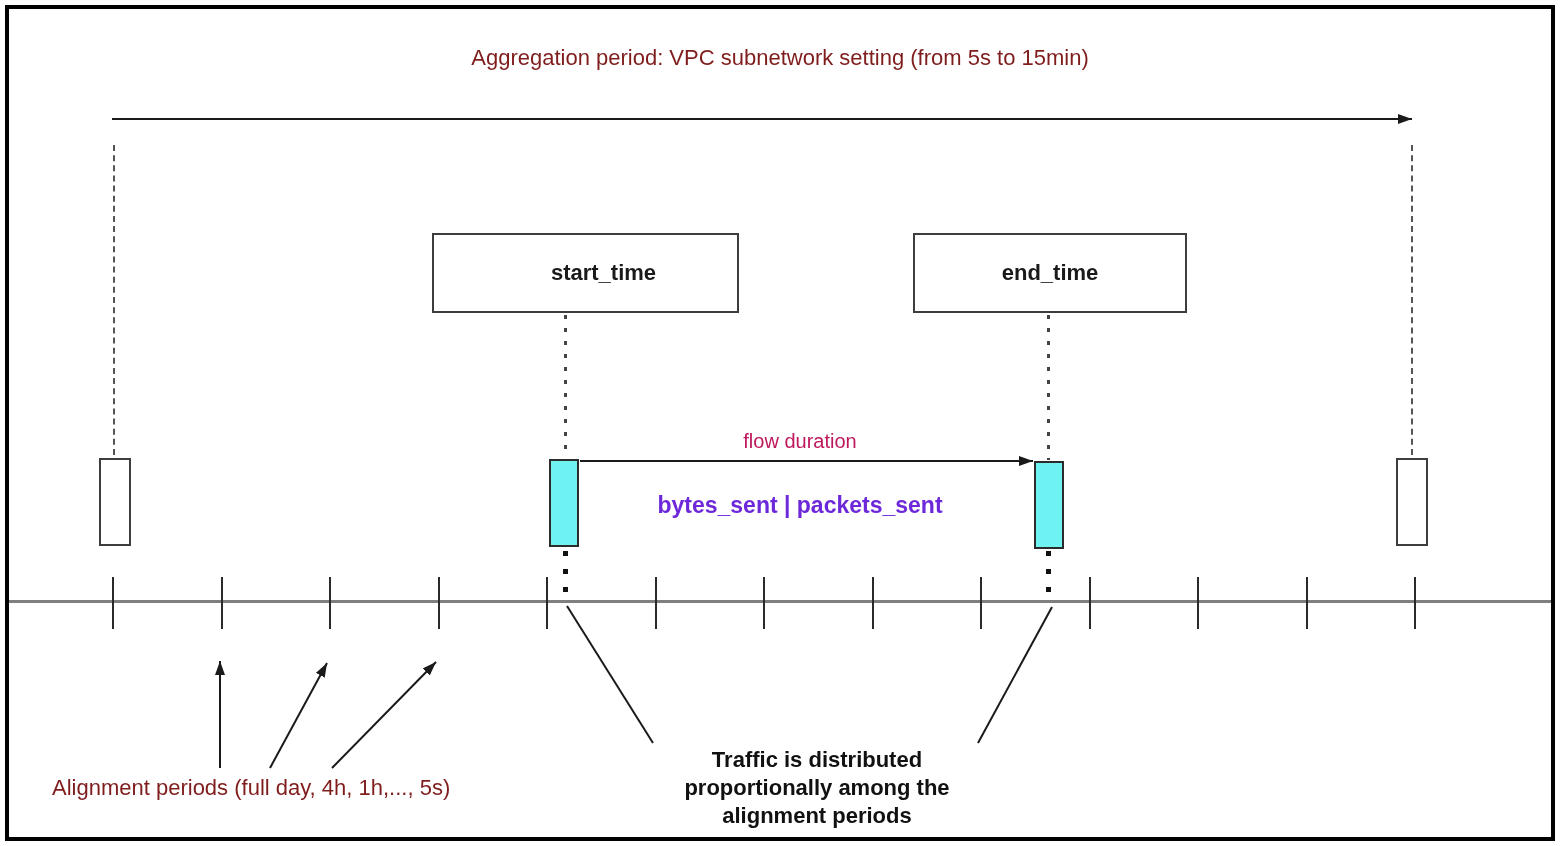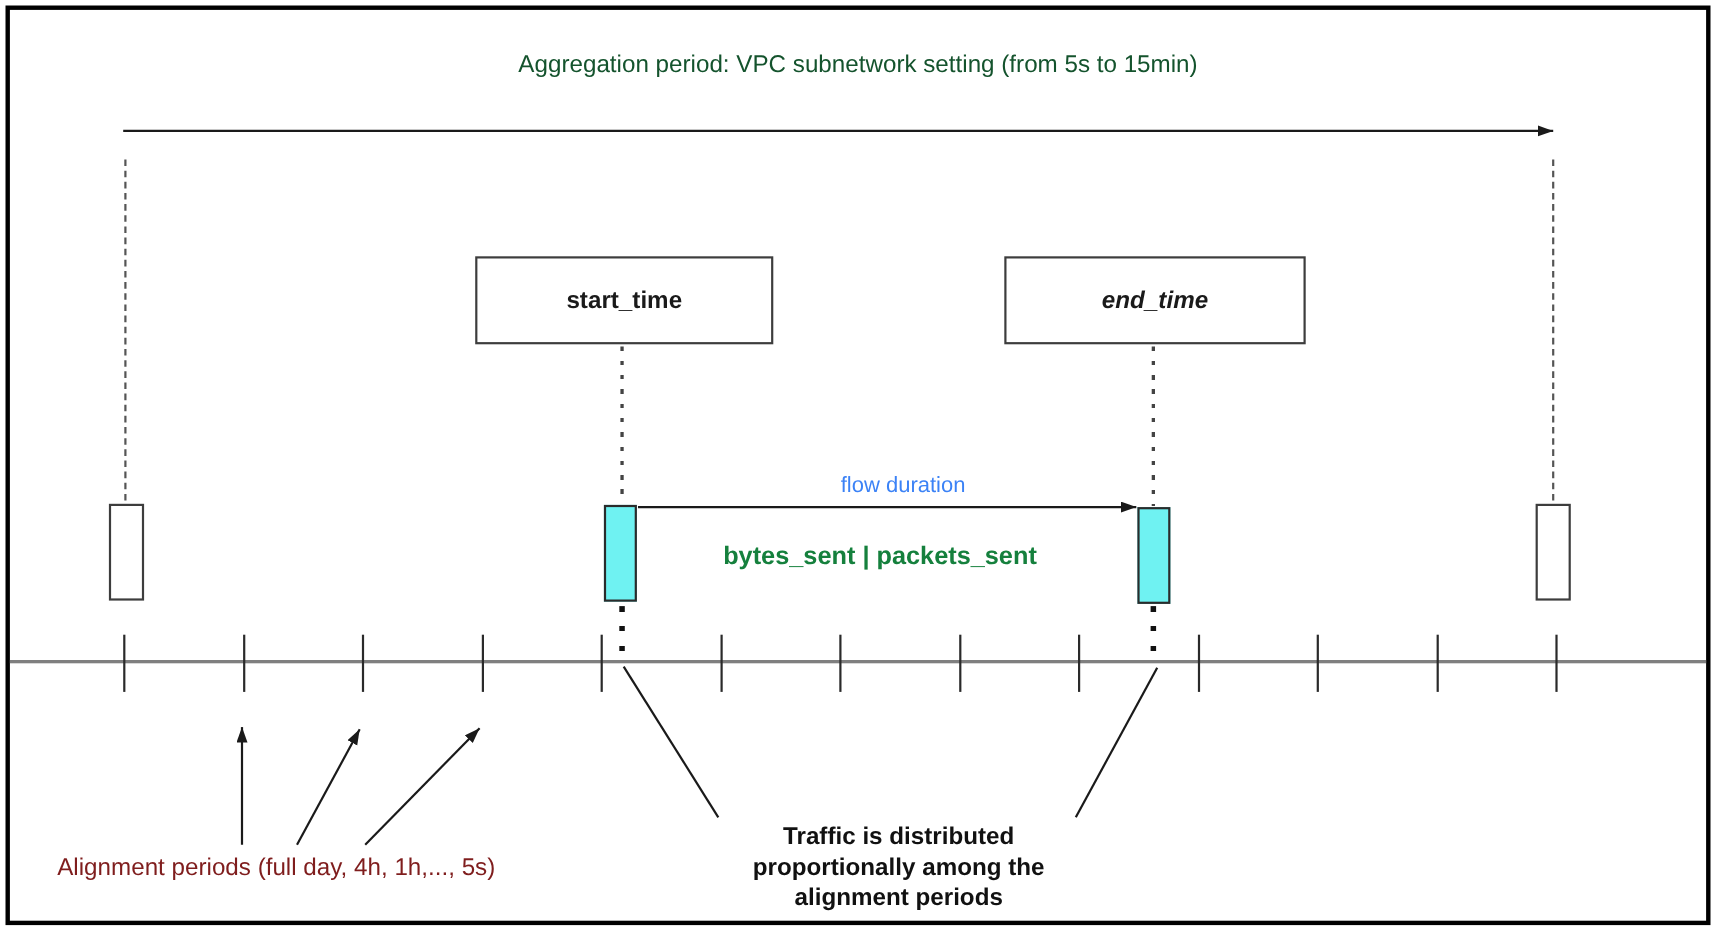--- a/index.html
+++ b/index.html
@@ -1,39 +1,39 @@
 <!DOCTYPE html>
 <html><head>
 <meta charset="utf-8">
 <style>
   html,body{margin:0;padding:0;background:#ffffff;}
   body{width:1560px;height:846px;position:relative;font-family:"Liberation Sans",sans-serif;color:#1a1a1a;overflow:hidden;}
   .frame{position:absolute;left:5px;top:5px;width:1542px;height:828px;border:4px solid #000;background:#fff;}
   .abs{position:absolute;}
-  .title{left:0;top:45px;width:1560px;text-align:center;font-size:22px;color:#14532d;}
+  .title{left:0;top:45px;width:1560px;text-align:center;font-size:22px;color:#7f1d1d;}
   .labelbox{border:2px solid #3d3d3d;background:#fff;display:flex;align-items:center;justify-content:center;font-weight:bold;font-size:22px;}
-  .box-start{left:432px;top:233px;width:267px;height:76px;}
-  .box-end{left:913px;top:233px;width:270px;height:76px;font-style:italic;}
+  .box-start{left:432px;top:233px;width:267px;height:76px;padding-left:36px;}
+  .box-end{left:913px;top:233px;width:270px;height:76px;}
   .vdash{width:0;border-left:2px dashed #555;}
   .vdash.left-edge{left:113px;top:145px;height:310px;}
   .vdash.right-edge{left:1411px;top:145px;height:310px;}
   .vdot{width:3px;background:repeating-linear-gradient(to bottom,#444 0 4px,transparent 4px 13px);}
   .vdot.from-start{left:564px;top:315px;height:143px;}
   .vdot.from-end{left:1047px;top:315px;height:145px;}
   .vdot-bold{width:5px;background:repeating-linear-gradient(to bottom,#111 0 5px,transparent 5px 18px);}
   .vdot-bold.below-start{left:563px;top:551px;height:50px;}
   .vdot-bold.below-end{left:1046px;top:551px;height:50px;}
   .whiterect{width:28px;height:84px;border:2px solid #3d3d3d;background:#fff;}
   .whiterect.left{left:99px;top:458px;}
   .whiterect.right{left:1396px;top:458px;}
   .cyanrect{width:26px;height:84px;border:2px solid #2b2b2b;}
   .cyanrect.start{left:549px;top:459px;}
   .cyanrect.end{left:1034px;top:461px;}
-  .flow-label{left:721px;top:430px;width:200px;text-align:center;font-size:20px;color:#3b82f6;}
-  .metrics-label{left:600px;top:492px;width:400px;text-align:center;font-size:23px;font-weight:bold;color:#15803d;}
+  .flow-label{left:700px;top:430px;width:200px;text-align:center;font-size:20px;color:#be185d;}
+  .metrics-label{left:600px;top:492px;width:400px;text-align:center;font-size:23px;font-weight:bold;color:#6d28d9;}
   .timeline{left:9px;top:600px;width:1542px;height:3px;background:#7f7f7f;}
   .tick{position:absolute;top:577px;width:2px;height:52px;background:#2a2a2a;}
   .align-label{left:52px;top:775px;font-size:22px;color:#7f1d1d;white-space:nowrap;}
   .traffic-label{left:667px;top:746px;width:300px;text-align:center;font-size:22px;line-height:28px;color:#111;font-weight:bold;}
   svg.overlay{position:absolute;left:0;top:0;width:1560px;height:846px;pointer-events:none;}
   svg .ln{stroke:#1a1a1a;stroke-width:2;fill:none;}
 </style>
 </head>
 <body>
 

